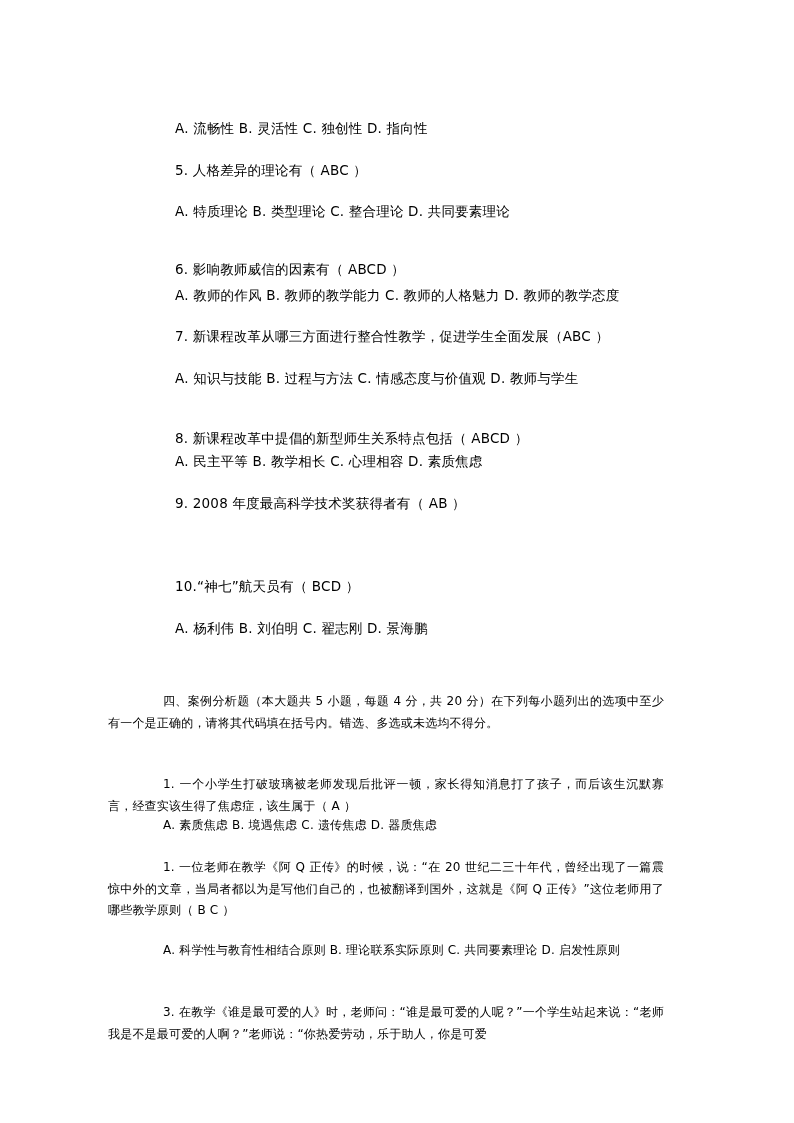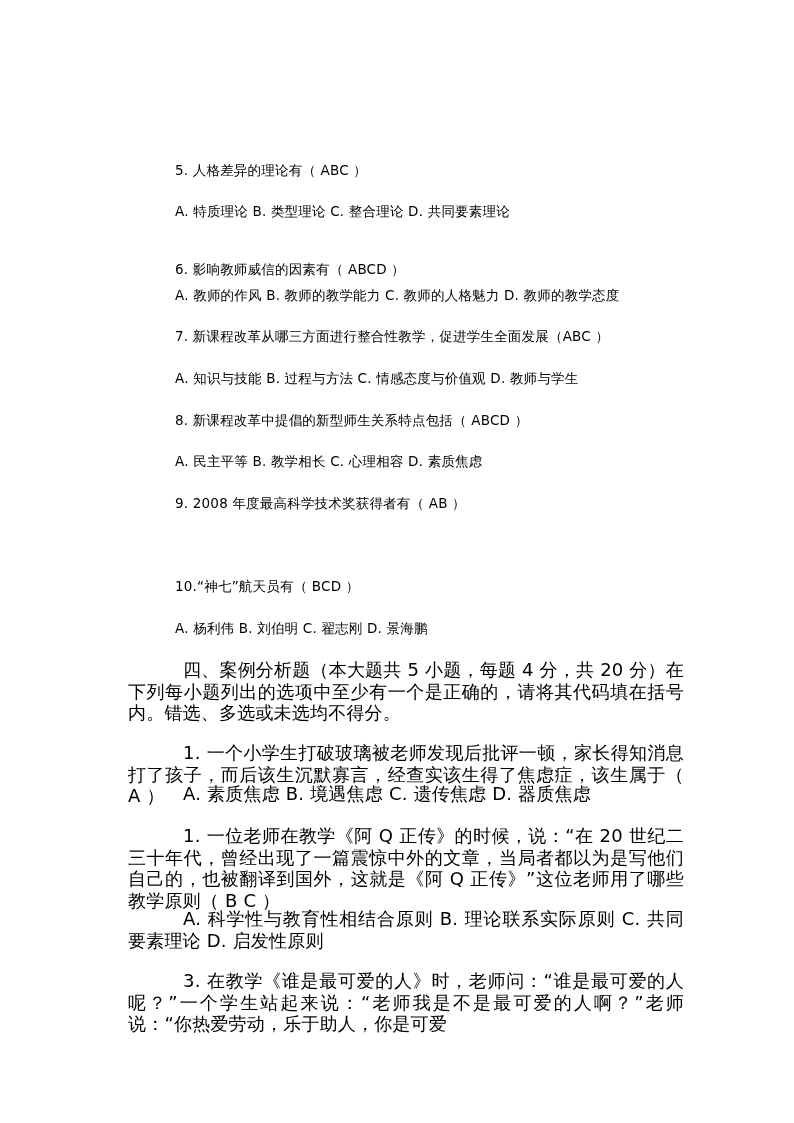--- a/index.html
+++ b/index.html
@@ -13,40 +13,42 @@
     .line {
       position: absolute;
       left: 175px;
       white-space: nowrap;
       font-size: 13.5px;
       line-height: 20px;
       letter-spacing: 0.2px;
     }
     .para {
       position: absolute;
-      left: 128px;
+      left: 108px;
       width: 556px;
-      font-size: 18px;
+      font-size: 12px;
       line-height: 21.5px;
       text-indent: 55px;
       text-align: justify;
       letter-spacing: 0.2px;
+      margin-top: 32px;
     }
   </style>
 </head>
 <body>
 
 <div class="page">
+  <div class="line" style="top:118px">A. 流畅性 B. 灵活性 C. 独创性 D. 指向性</div>
   <div class="line" style="top:160px">5. 人格差异的理论有（ ABC ）</div>
   <div class="line" style="top:201px">A. 特质理论 B. 类型理论 C. 整合理论 D. 共同要素理论</div>
   <div class="line" style="top:259px">6. 影响教师威信的因素有（ ABCD ）</div>
   <div class="line" style="top:285px">A. 教师的作风 B. 教师的教学能力 C. 教师的人格魅力 D. 教师的教学态度</div>
   <div class="line" style="top:326px">7. 新课程改革从哪三方面进行整合性教学，促进学生全面发展（ABC ）</div>
   <div class="line" style="top:368px">A. 知识与技能 B. 过程与方法 C. 情感态度与价值观 D. 教师与学生</div>
-  <div class="line" style="top:410px">8. 新课程改革中提倡的新型师生关系特点包括（ ABCD ）</div>
+  <div class="line" style="top:428px">8. 新课程改革中提倡的新型师生关系特点包括（ ABCD ）</div>
   <div class="line" style="top:451px">A. 民主平等 B. 教学相长 C. 心理相容 D. 素质焦虑</div>
   <div class="line" style="top:493px">9. 2008 年度最高科学技术奖获得者有（ AB ）</div>
   <div class="line" style="top:576px">10.“神七”航天员有（ BCD ）</div>
   <div class="line" style="top:618px">A. 杨利伟 B. 刘伯明 C. 翟志刚 D. 景海鹏</div>
 
   <div class="para" style="top:659px">四、案例分析题（本大题共 5 小题，每题 4 分，共 20 分）在下列每小题列出的选项中至少有一个是正确的，请将其代码填在括号内。错选、多选或未选均不得分。</div>
   <div class="para" style="top:742px">1. 一个小学生打破玻璃被老师发现后批评一顿，家长得知消息打了孩子，而后该生沉默寡言，经查实该生得了焦虑症，该生属于（ A ）</div>
   <div class="para" style="top:783px">A. 素质焦虑 B. 境遇焦虑 C. 遗传焦虑 D. 器质焦虑</div>
   <div class="para" style="top:825px">1. 一位老师在教学《阿 Q 正传》的时候，说：“在 20 世纪二三十年代，曾经出现了一篇震惊中外的文章，当局者都以为是写他们自己的，也被翻译到国外，这就是《阿 Q 正传》”这位老师用了哪些教学原则（ B C ）</div>
   <div class="para" style="top:908px">A. 科学性与教育性相结合原则 B. 理论联系实际原则 C. 共同要素理论 D. 启发性原则</div>

